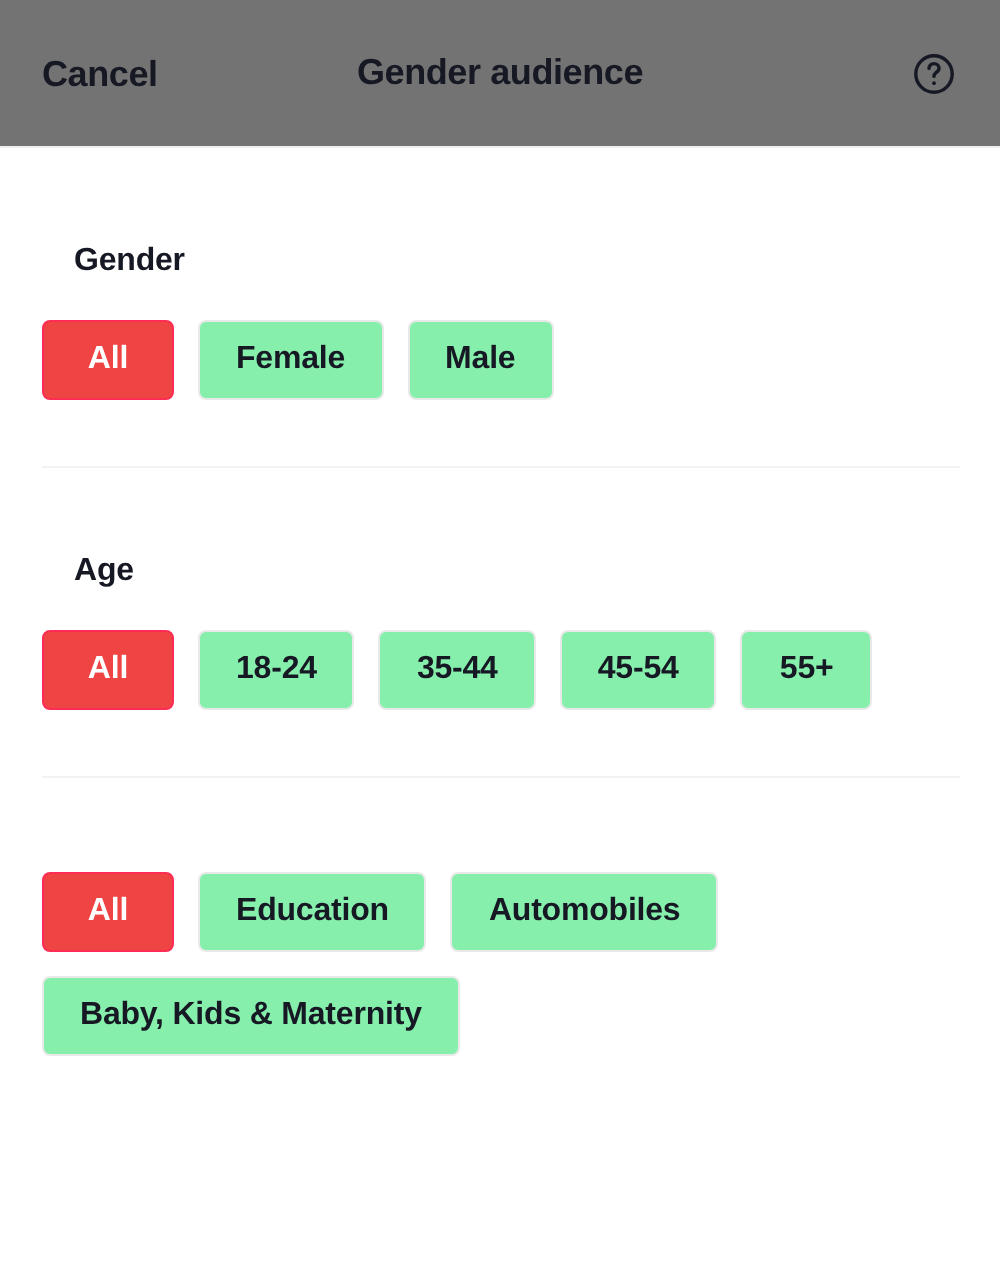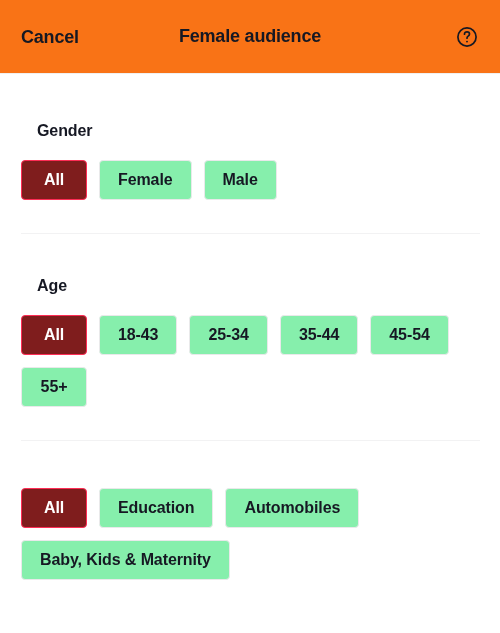--- a/index.html
+++ b/index.html
@@ -19,21 +19,21 @@
   
   .header {
     position: relative;
     height: 74px;
     box-sizing: border-box;
     display: flex;
     align-items: center;
     justify-content: space-between;
     padding: 0 20px 0 21px;
     border-bottom: 1px solid #f0f0f0;
-    background: #f97316;
+    background: #737373;
   }
   .cancel-btn {
     font-size: 18px;
     font-weight: 600;
     letter-spacing: -0.2px;
     color: #161823;
     cursor: pointer;
     background: none;
     border: 0;
     padding: 0;
@@ -110,40 +110,40 @@
     color: #161823;
     font-size: 16px;
     font-weight: 700;
     letter-spacing: -0.1px;
     font-family: inherit;
     cursor: pointer;
     white-space: nowrap;
     line-height: 1;
   }
   .chip.selected {
-    background: #7f1d1d;
+    background: #ef4444;
     border-color: #fe2c55;
     color: #ffffff;
   }
 
   .divider {
     height: 1px;
     background: #f2f2f3;
     margin: 0 20px 0 21px;
   }
   .gender-divider  { margin-top: 33px; }
   .age-divider     { margin-top: 33px; }
 </style>
 </head>
 <body>
 
 <div class="header">
   <button class="cancel-btn">Cancel</button>
 
-  <div class="header-title">Female audience</div>
+  <div class="header-title">Gender audience</div>
 
   <button class="help-btn">
     <span>
       <svg width="24" height="24" viewBox="0 0 24 24" fill="none" stroke="#161823" stroke-width="1.7">
         <circle cx="12" cy="12" r="9.1"></circle>
         <path d="M9.5 9.2c0-1.4 1.1-2.4 2.5-2.4s2.5 1 2.5 2.3c0 1.2-0.8 1.8-1.6 2.3-0.7 0.5-0.9 0.9-0.9 1.8" stroke-linecap="round" stroke-linejoin="round" fill="none"></path>
         <circle cx="12" cy="16.6" r="0.95" fill="#161823" stroke="none"></circle>
       </svg>
     </span>
   </button>
@@ -158,22 +158,21 @@
         <button class="chip">Female</button>
         <button class="chip">Male</button>
       </div>
   </div>
   <div class="divider gender-divider"></div>
 
   <div class="section age-section">
     <div class="section-title">Age</div>
     <div class="chip-row">
         <button class="chip selected">All</button>
-        <button class="chip">18-43</button>
-        <button class="chip">25-34</button>
+        <button class="chip">18-24</button>
         <button class="chip">35-44</button>
         <button class="chip">45-54</button>
         <button class="chip">55+</button>
       </div>
   </div>
   <div class="divider age-divider"></div>
 
   <div class="section interests-section">
     <div class="chip-row">
         <button class="chip selected">All</button>

